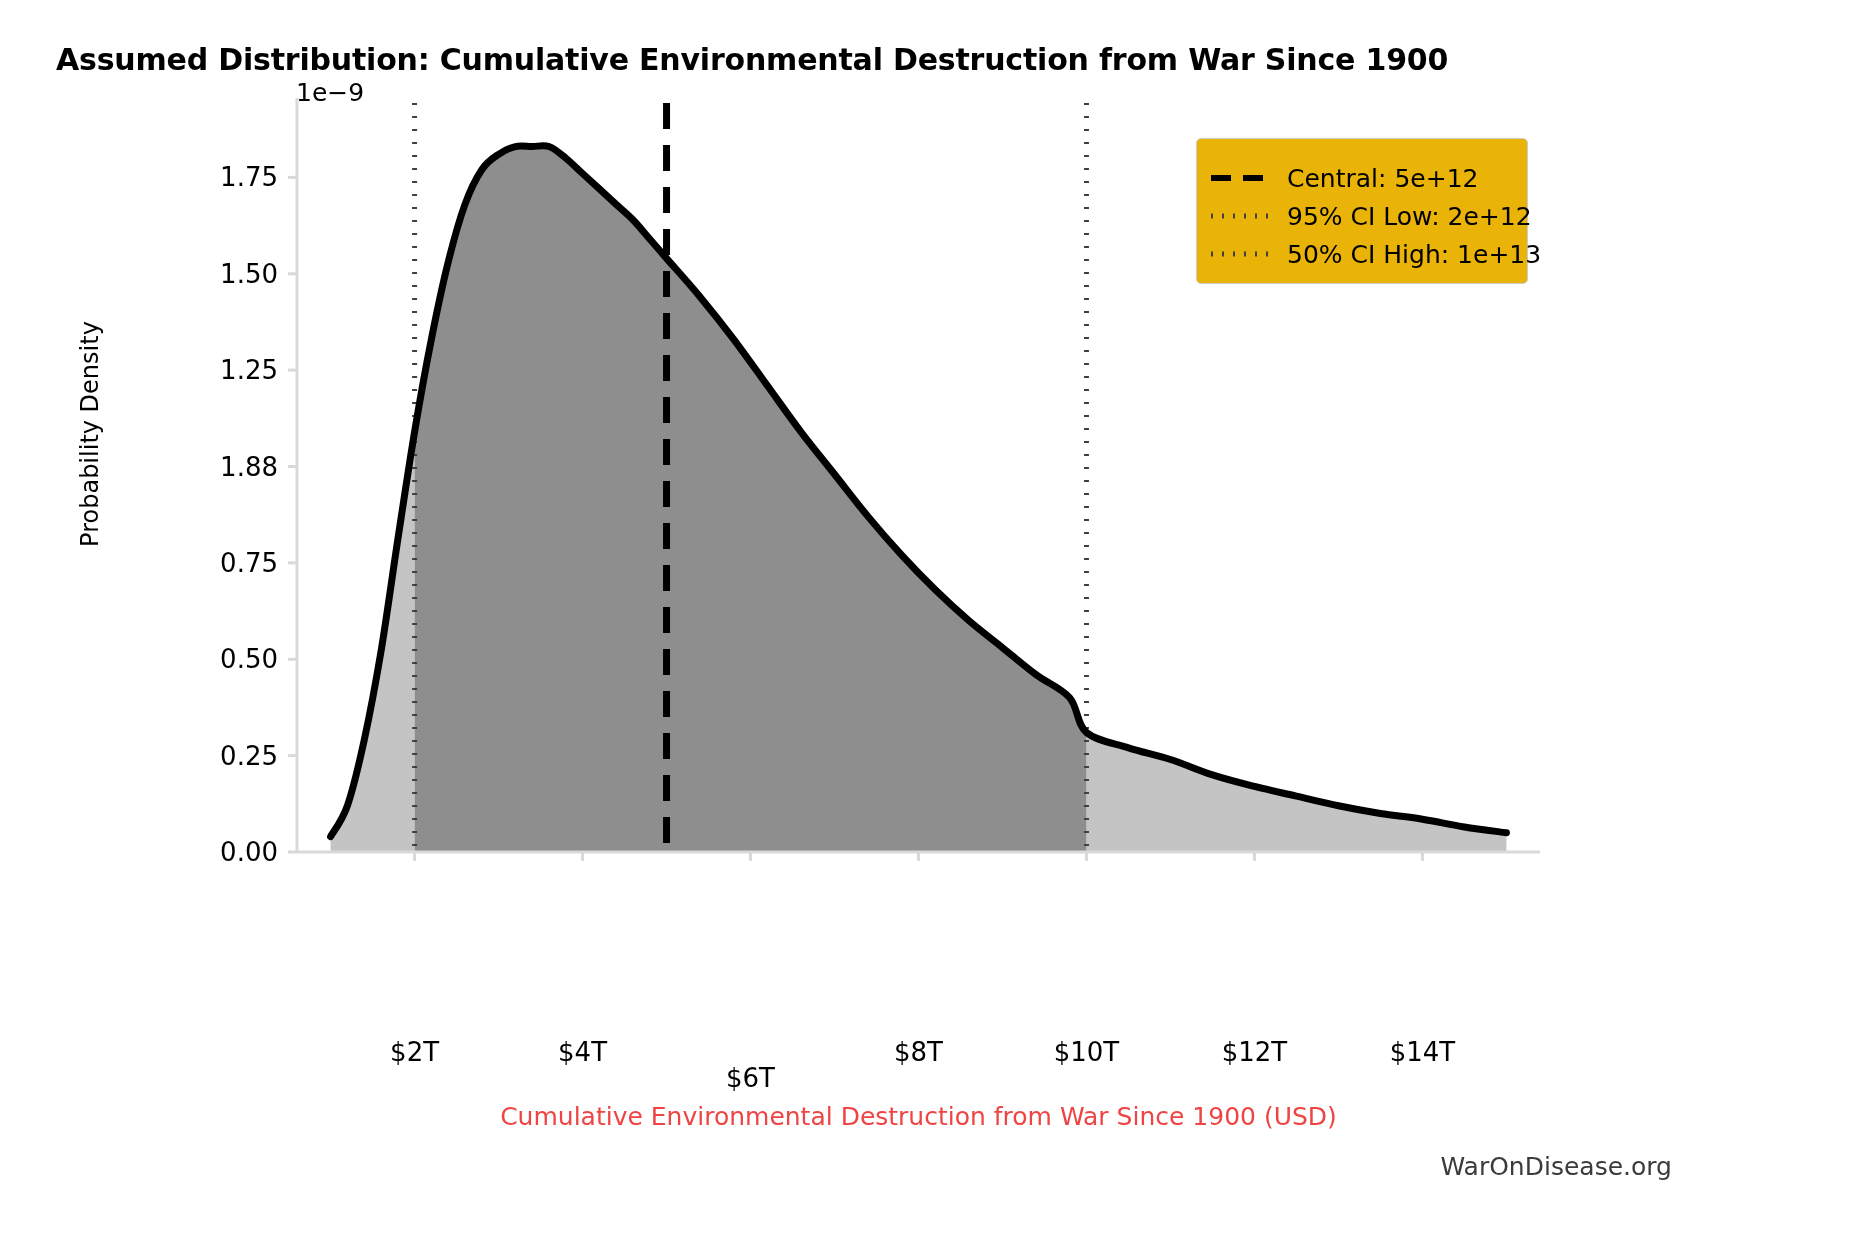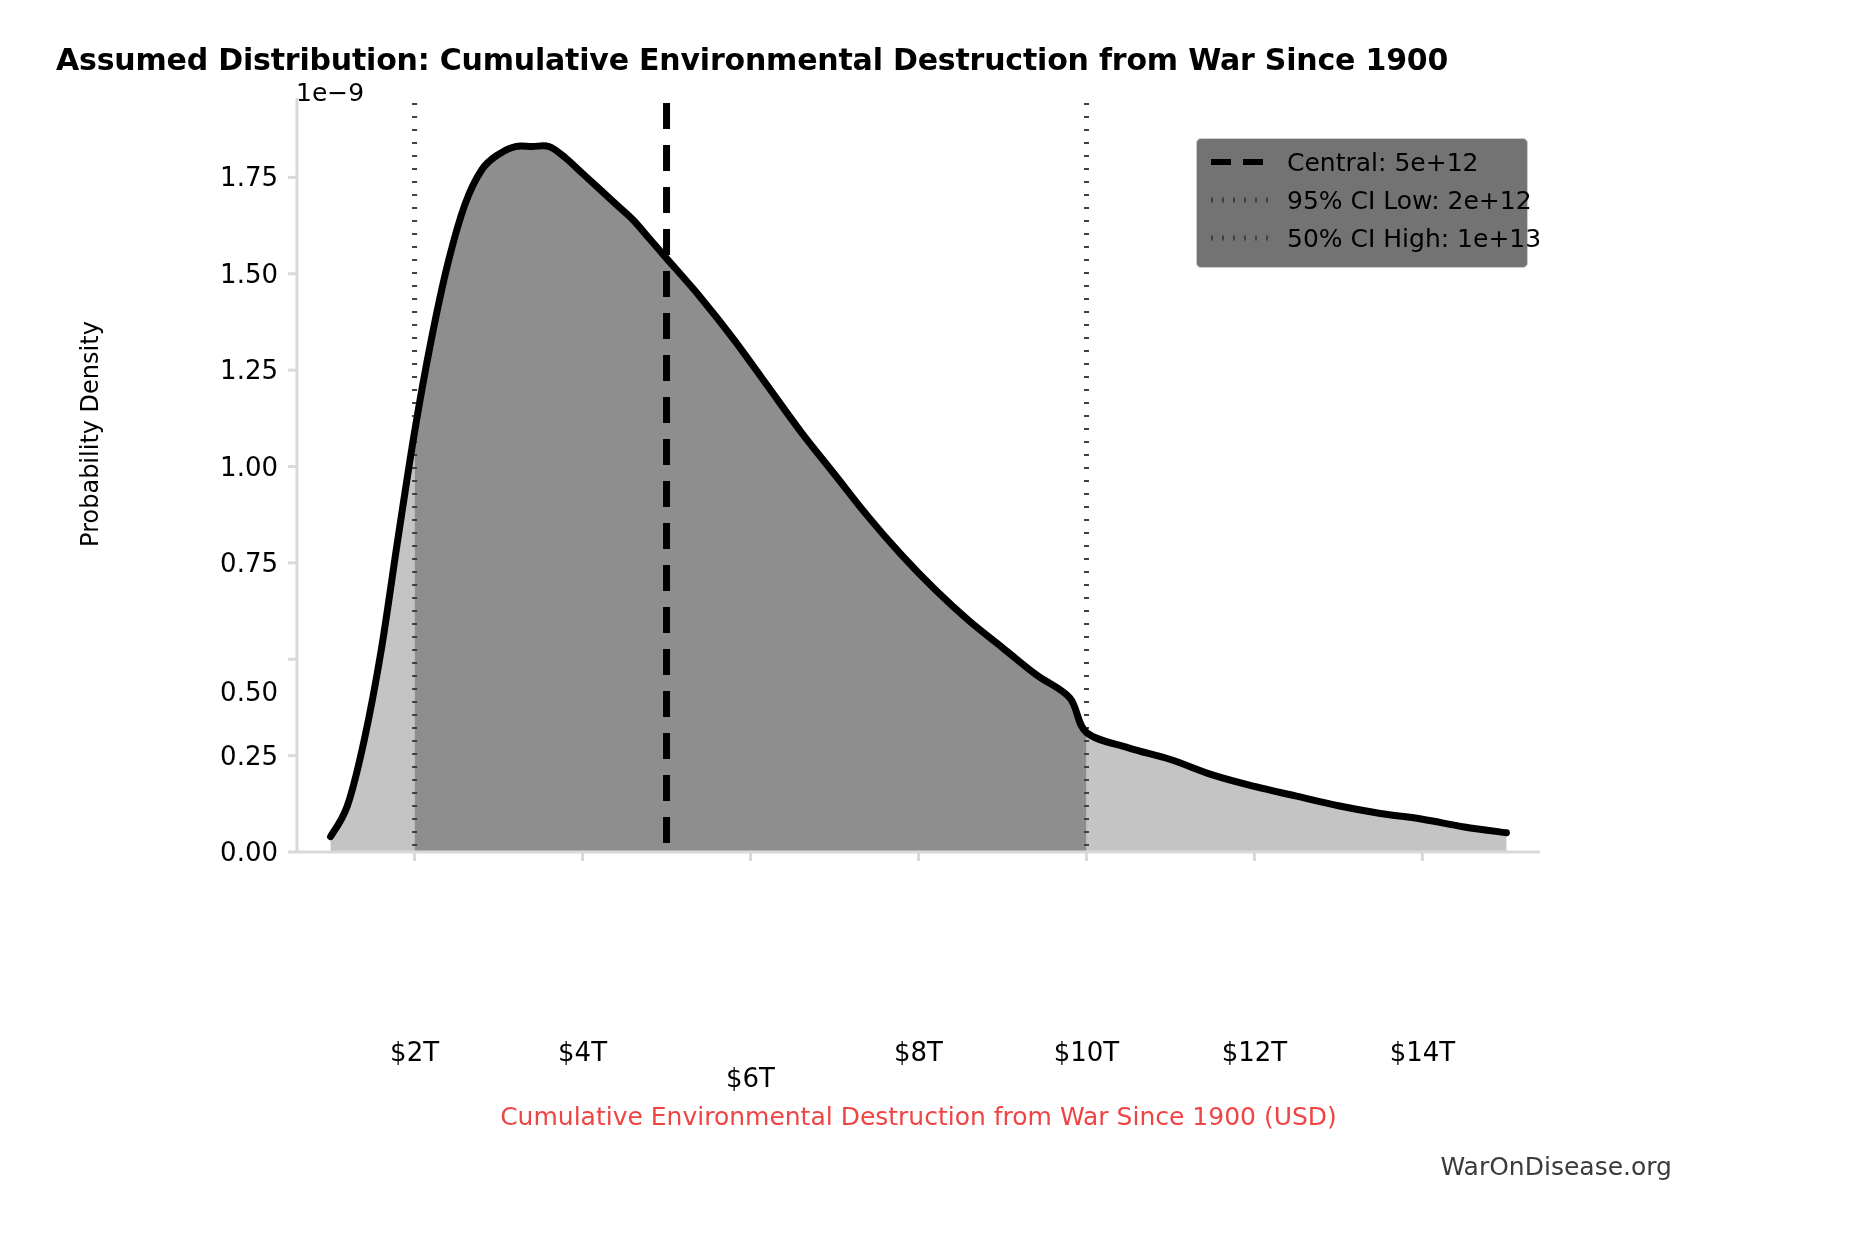--- a/index.html
+++ b/index.html
@@ -93,22 +93,22 @@
     transform: translateX(-50%);
     white-space: nowrap;
   }
   .legend {
     position: absolute;
     left: 1196px;
     top: 138px;
     width: 332px;
     border: 1px solid #cccccc;
     border-radius: 5px;
-    background: #737373;
-    padding: 4px 12px 10px 12px;
+    background: #eab308;
+    padding: 20px 12px 10px 12px;
     box-sizing: border-box;
   }
   .legend-row {
     display: flex;
     align-items: center;
     height: 38px;
   }
   .legend-swatch {
     width: 62px;
     height: 20px;
@@ -166,23 +166,23 @@
       <line x1="750.5270270270271" y1="852" x2="750.5270270270271" y2="861" stroke="#d9d9d9" stroke-width="3"></line>
       <line x1="918.5" y1="852" x2="918.5" y2="861" stroke="#d9d9d9" stroke-width="3"></line>
       <line x1="1086.472972972973" y1="852" x2="1086.472972972973" y2="861" stroke="#d9d9d9" stroke-width="3"></line>
       <line x1="1254.4459459459458" y1="852" x2="1254.4459459459458" y2="861" stroke="#d9d9d9" stroke-width="3"></line>
       <line x1="1422.418918918919" y1="852" x2="1422.418918918919" y2="861" stroke="#d9d9d9" stroke-width="3"></line>
     </svg>
 
   <div class="ytick-wrap" id="yticks">
       <div class="ytick" style="top: 852px;">0.00</div>
       <div class="ytick" style="top: 755.627px;">0.25</div>
-      <div class="ytick" style="top: 659.254px; margin-top: 33px;">0.50</div>
+      <div class="ytick" style="top: 659.254px;">0.50</div>
       <div class="ytick" style="top: 562.881px;">0.75</div>
-      <div class="ytick" style="top: 466.508px;">1.00</div>
+      <div class="ytick" style="top: 466.508px;">1.88</div>
       <div class="ytick" style="top: 370.135px;">1.25</div>
       <div class="ytick" style="top: 273.762px;">1.50</div>
       <div class="ytick" style="top: 177.389px;">1.75</div>
     </div>
   <div id="xticks">
       <div class="xtick" style="left: 414.581px;">$2T</div>
       <div class="xtick" style="left: 582.554px;">$4T</div>
       <div class="xtick" style="left: 750.527px; margin-top: 26px;">$6T</div>
       <div class="xtick" style="left: 918.5px;">$8T</div>
       <div class="xtick" style="left: 1086.47px;">$10T</div>

